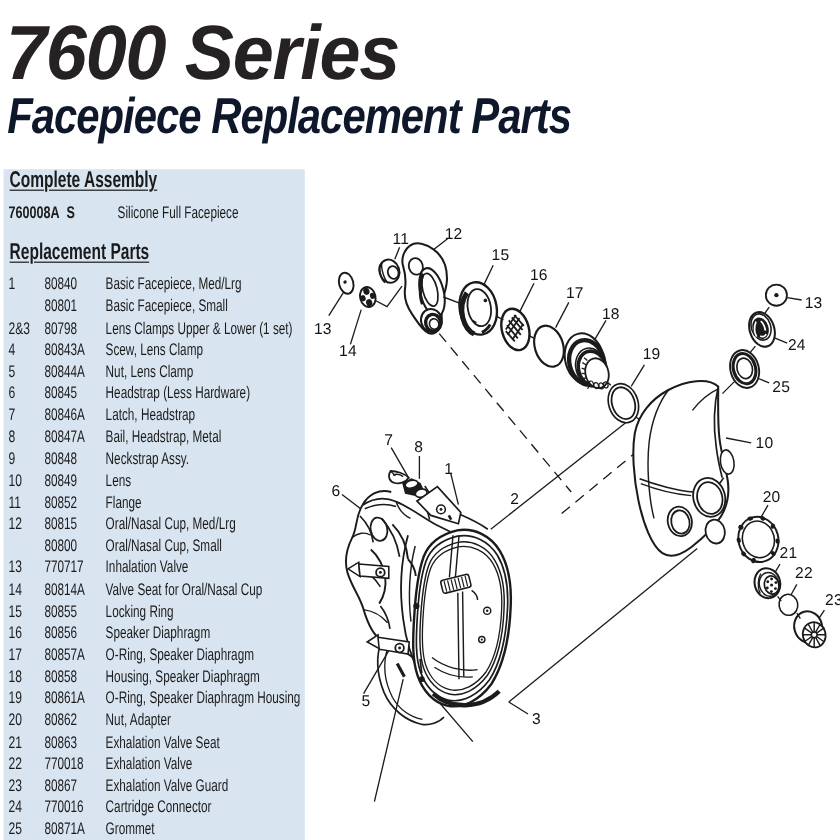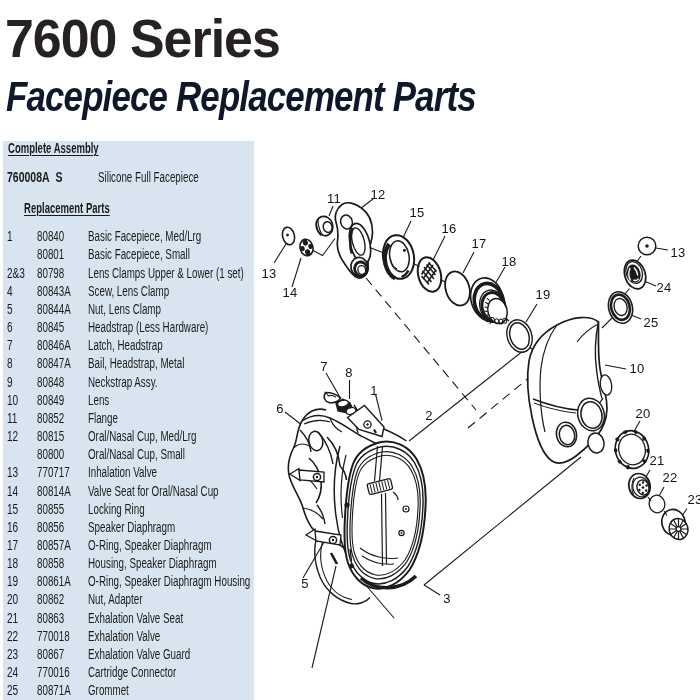--- a/index.html
+++ b/index.html
@@ -1,43 +1,43 @@
 <!DOCTYPE html>
 <html><head>
 <meta charset="utf-8">
 <style>
   html,body{margin:0;padding:0;background:#ffffff;}
   body{width:700px;height:700px;position:relative;overflow:hidden;
        font-family:"Liberation Sans", sans-serif;color:#1b1b1b;}
   .sx{display:inline-block;transform-origin:0 50%;white-space:nowrap;}
-  .title{position:absolute;left:5px;top:6.8px;font-size:54px;font-weight:bold;
-         letter-spacing:-1px;color:#262223;white-space:nowrap;}
+  .title{position:absolute;left:5px;top:6.8px;font-size:64px;font-weight:bold;
+         font-style:italic;letter-spacing:-1px;color:#262223;white-space:nowrap;}
   .subtitle{position:absolute;left:6px;top:72.5px;font-size:42px;font-weight:bold;
          font-style:italic;letter-spacing:-1px;color:#0f172a;white-space:nowrap;}
   .panel{position:absolute;left:3px;top:141px;width:251px;height:559px;
          background:#d8e4f0;}
-  .hdr{position:absolute;left:8px;font-size:14px;font-weight:bold;color:#1b1b1b;}
+  .hdr{position:absolute;left:8px;font-size:19px;font-weight:bold;color:#1b1b1b;}
   .hdr .sx{transform:scaleX(0.68);text-decoration:underline;text-underline-offset:2px;}
   .r{position:absolute;white-space:nowrap;font-size:14px;color:#1b1b1b;}
   .c1{position:absolute;left:7px;transform:scaleX(0.72);transform-origin:0 50%;display:inline-block;}
   .c2{position:absolute;left:37px;transform:scaleX(0.70);transform-origin:0 50%;display:inline-block;}
   .c3{position:absolute;left:88px;transform:scaleX(0.70);transform-origin:0 50%;display:inline-block;}
   svg{position:absolute;left:0;top:0;}
 </style>
 </head>
 <body>
 <div class="title"><span class="sx" style="transform:scaleX(0.96);">7600 Series</span></div>
 <div class="subtitle"><span class="sx" style="transform:scaleX(0.83);">Facepiece Replacement Parts</span></div>
 <div class="panel"></div>
 <div class="hdr" style="top:140.3px;"><span class="sx">Complete Assembly</span></div>
 <div class="r" style="top:169.3px;">
     <span class="c1" style="font-weight:bold;transform:scaleX(0.75);">760008A&nbsp;&nbsp;S</span>
     <span class="c3" style="left:98px;">Silicone Full Facepiece</span>
   </div>
-<div class="hdr" style="top:199.8px;margin-left:16px;"><span class="sx">Replacement Parts</span></div>
+<div class="hdr" style="top:199.8px;"><span class="sx">Replacement Parts</span></div>
 <div id="tbl">
 <div class="r" style="top:228.26px;left:0;width:254px;">
       <span class="c1">1</span>
       <span class="c2">80840</span>
       <span class="c3">Basic Facepiece, Med/Lrg</span>
     </div>
 <div class="r" style="top:246.42px;left:0;width:254px;">
       <span class="c1"></span>
       <span class="c2">80801</span>
       <span class="c3">Basic Facepiece, Small</span>

